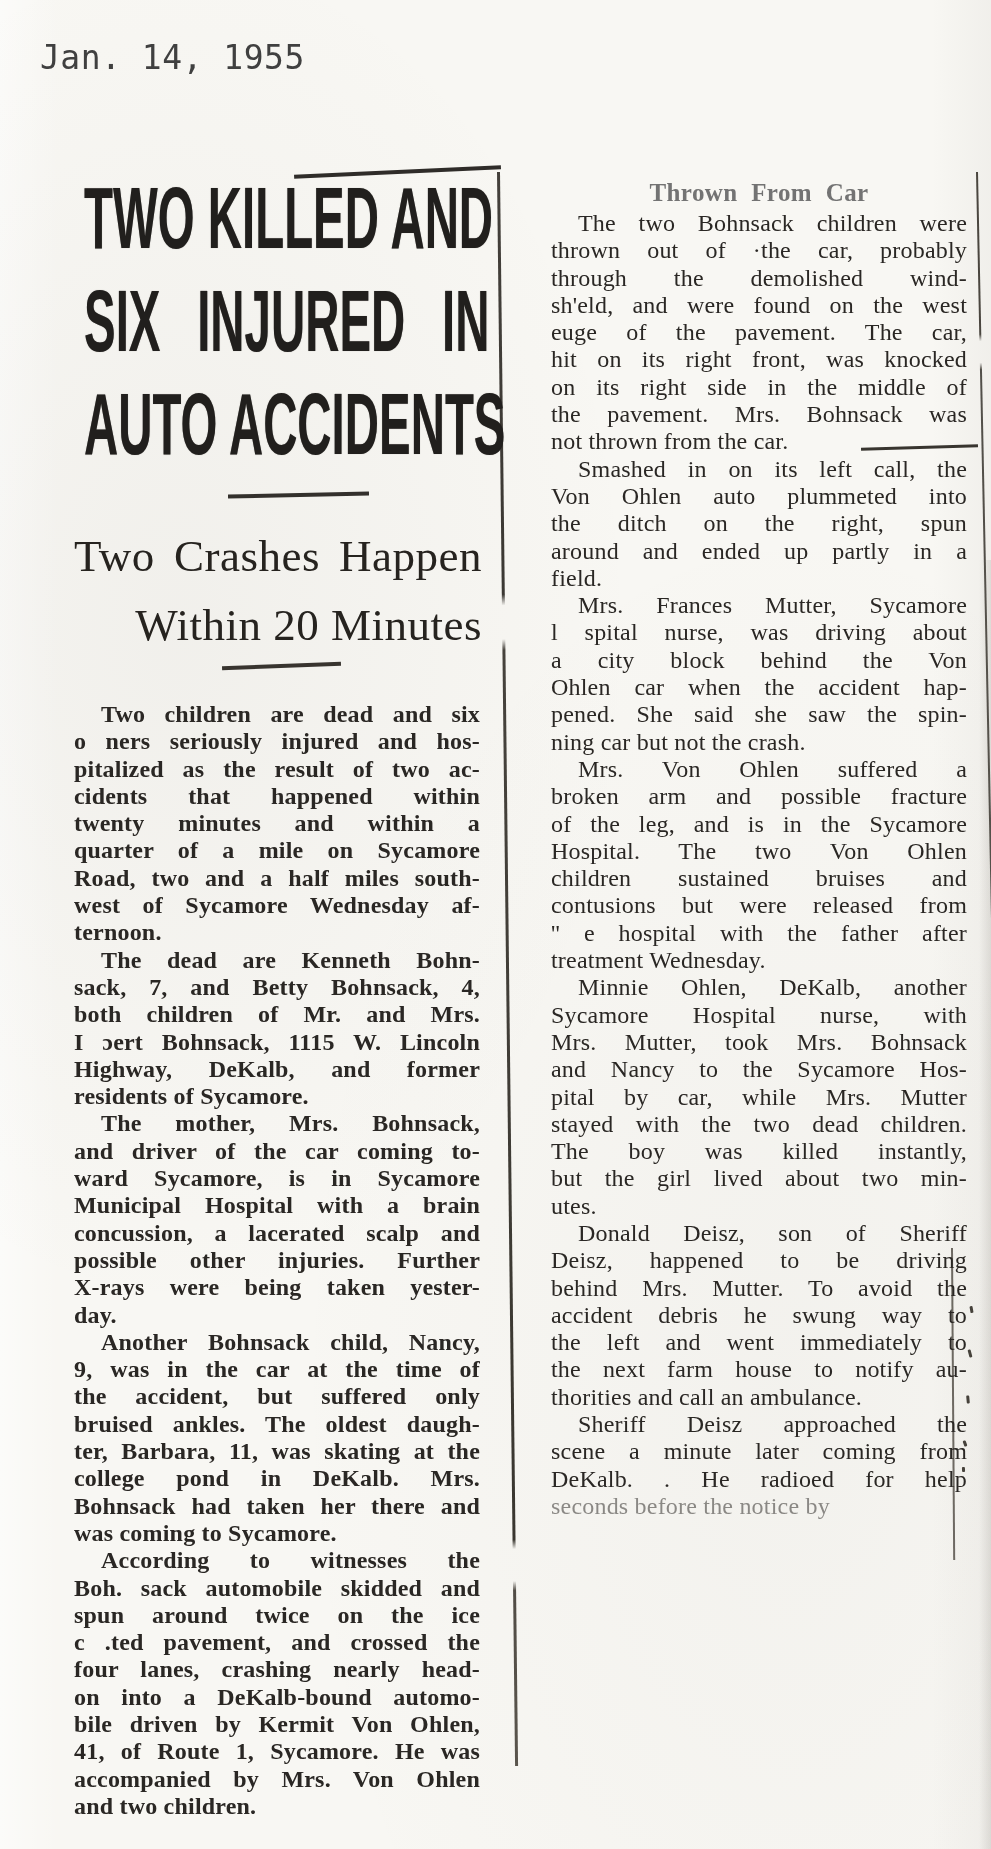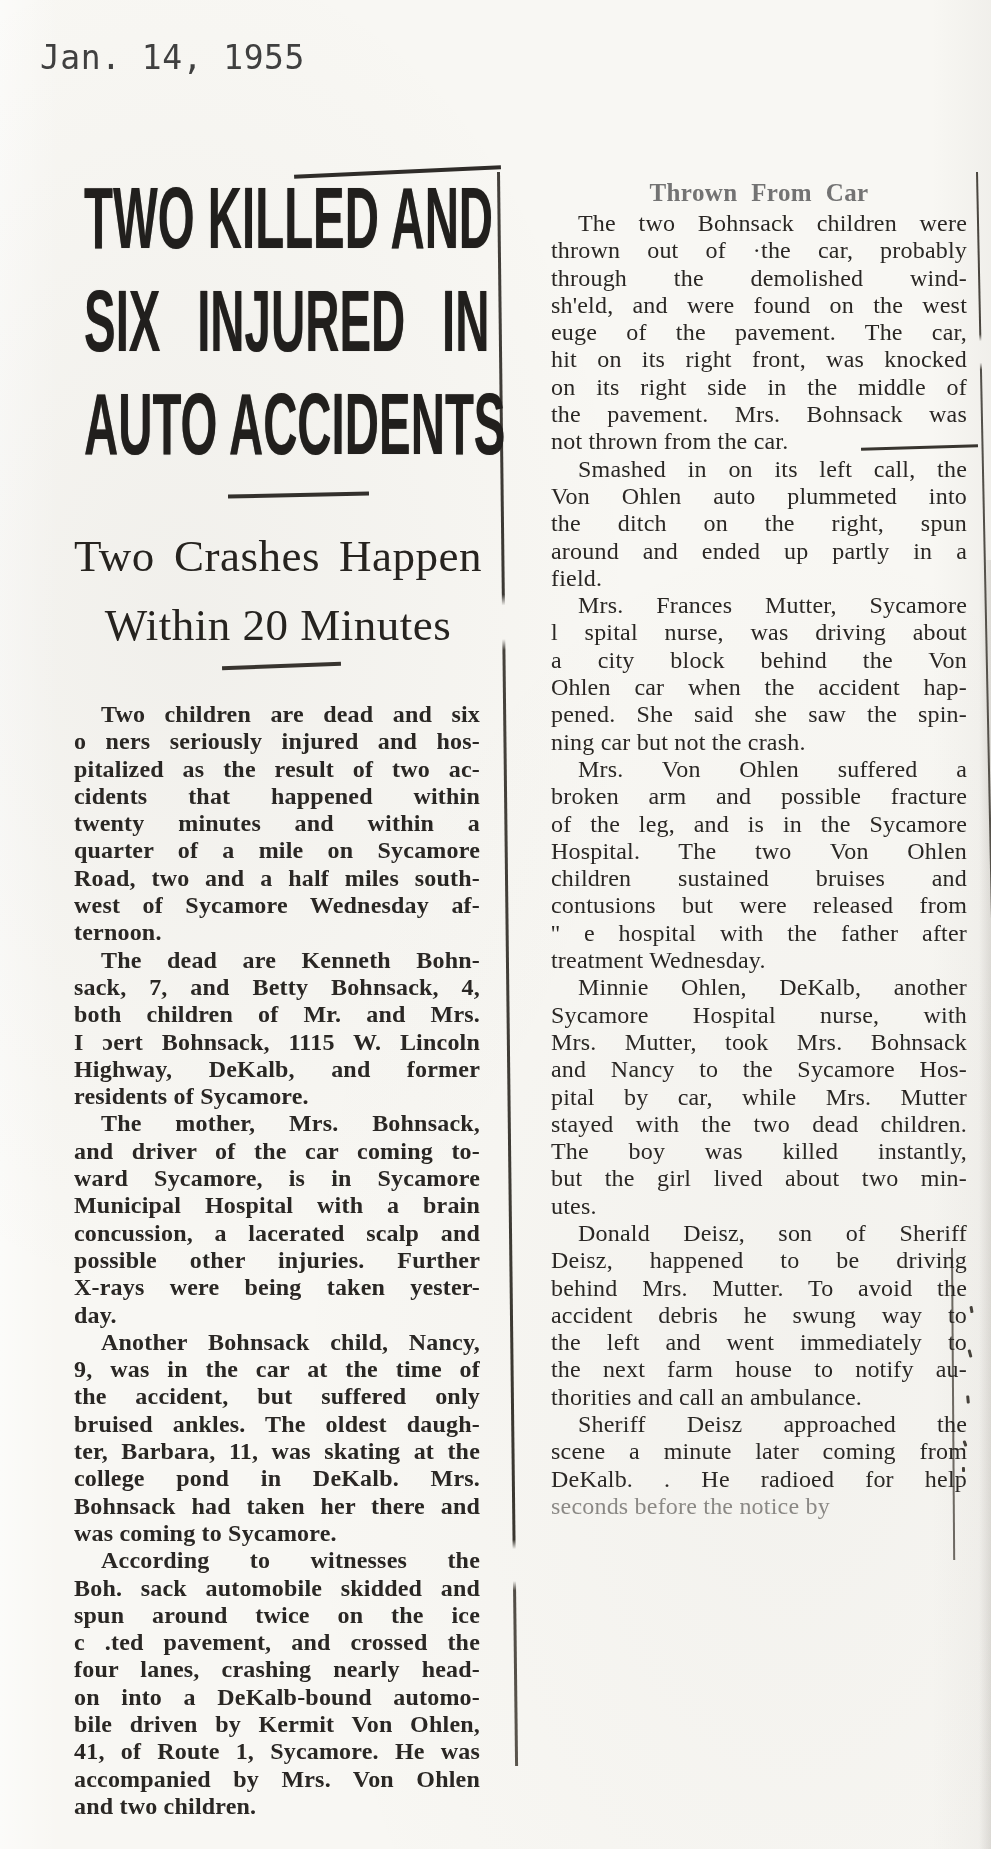--- a/index.html
+++ b/index.html
@@ -33,21 +33,21 @@
     width:744px;white-space:nowrap;
     text-align:justify;text-align-last:justify;
     transform:scaleX(.545);transform-origin:0 50%;
     color:#211f1d;
     text-shadow:0 0 1px rgba(40,36,32,.55);
   }
 
   .subhead{position:absolute;left:74px;top:522px;width:408px;}
   .sh-line{font-size:45px;line-height:69px;letter-spacing:.5px;color:#26231f;}
   .sh-line.fill{text-align:justify;text-align-last:justify;}
-  .sh-line.center{text-align:center;}
+  .sh-line.center{text-align:right;}
 
   .col{position:absolute;font-size:24px;line-height:27.3px;letter-spacing:.2px;}
   #left-col{left:74px;top:701px;width:406px;font-weight:bold;}
   #right-col{left:551px;top:177px;width:416px;}
 
   .sec-head{
     font-weight:700;font-size:25px;line-height:31px;height:33px;
     text-align:center;word-spacing:7px;letter-spacing:.4px;color:#737373;
   }
 

